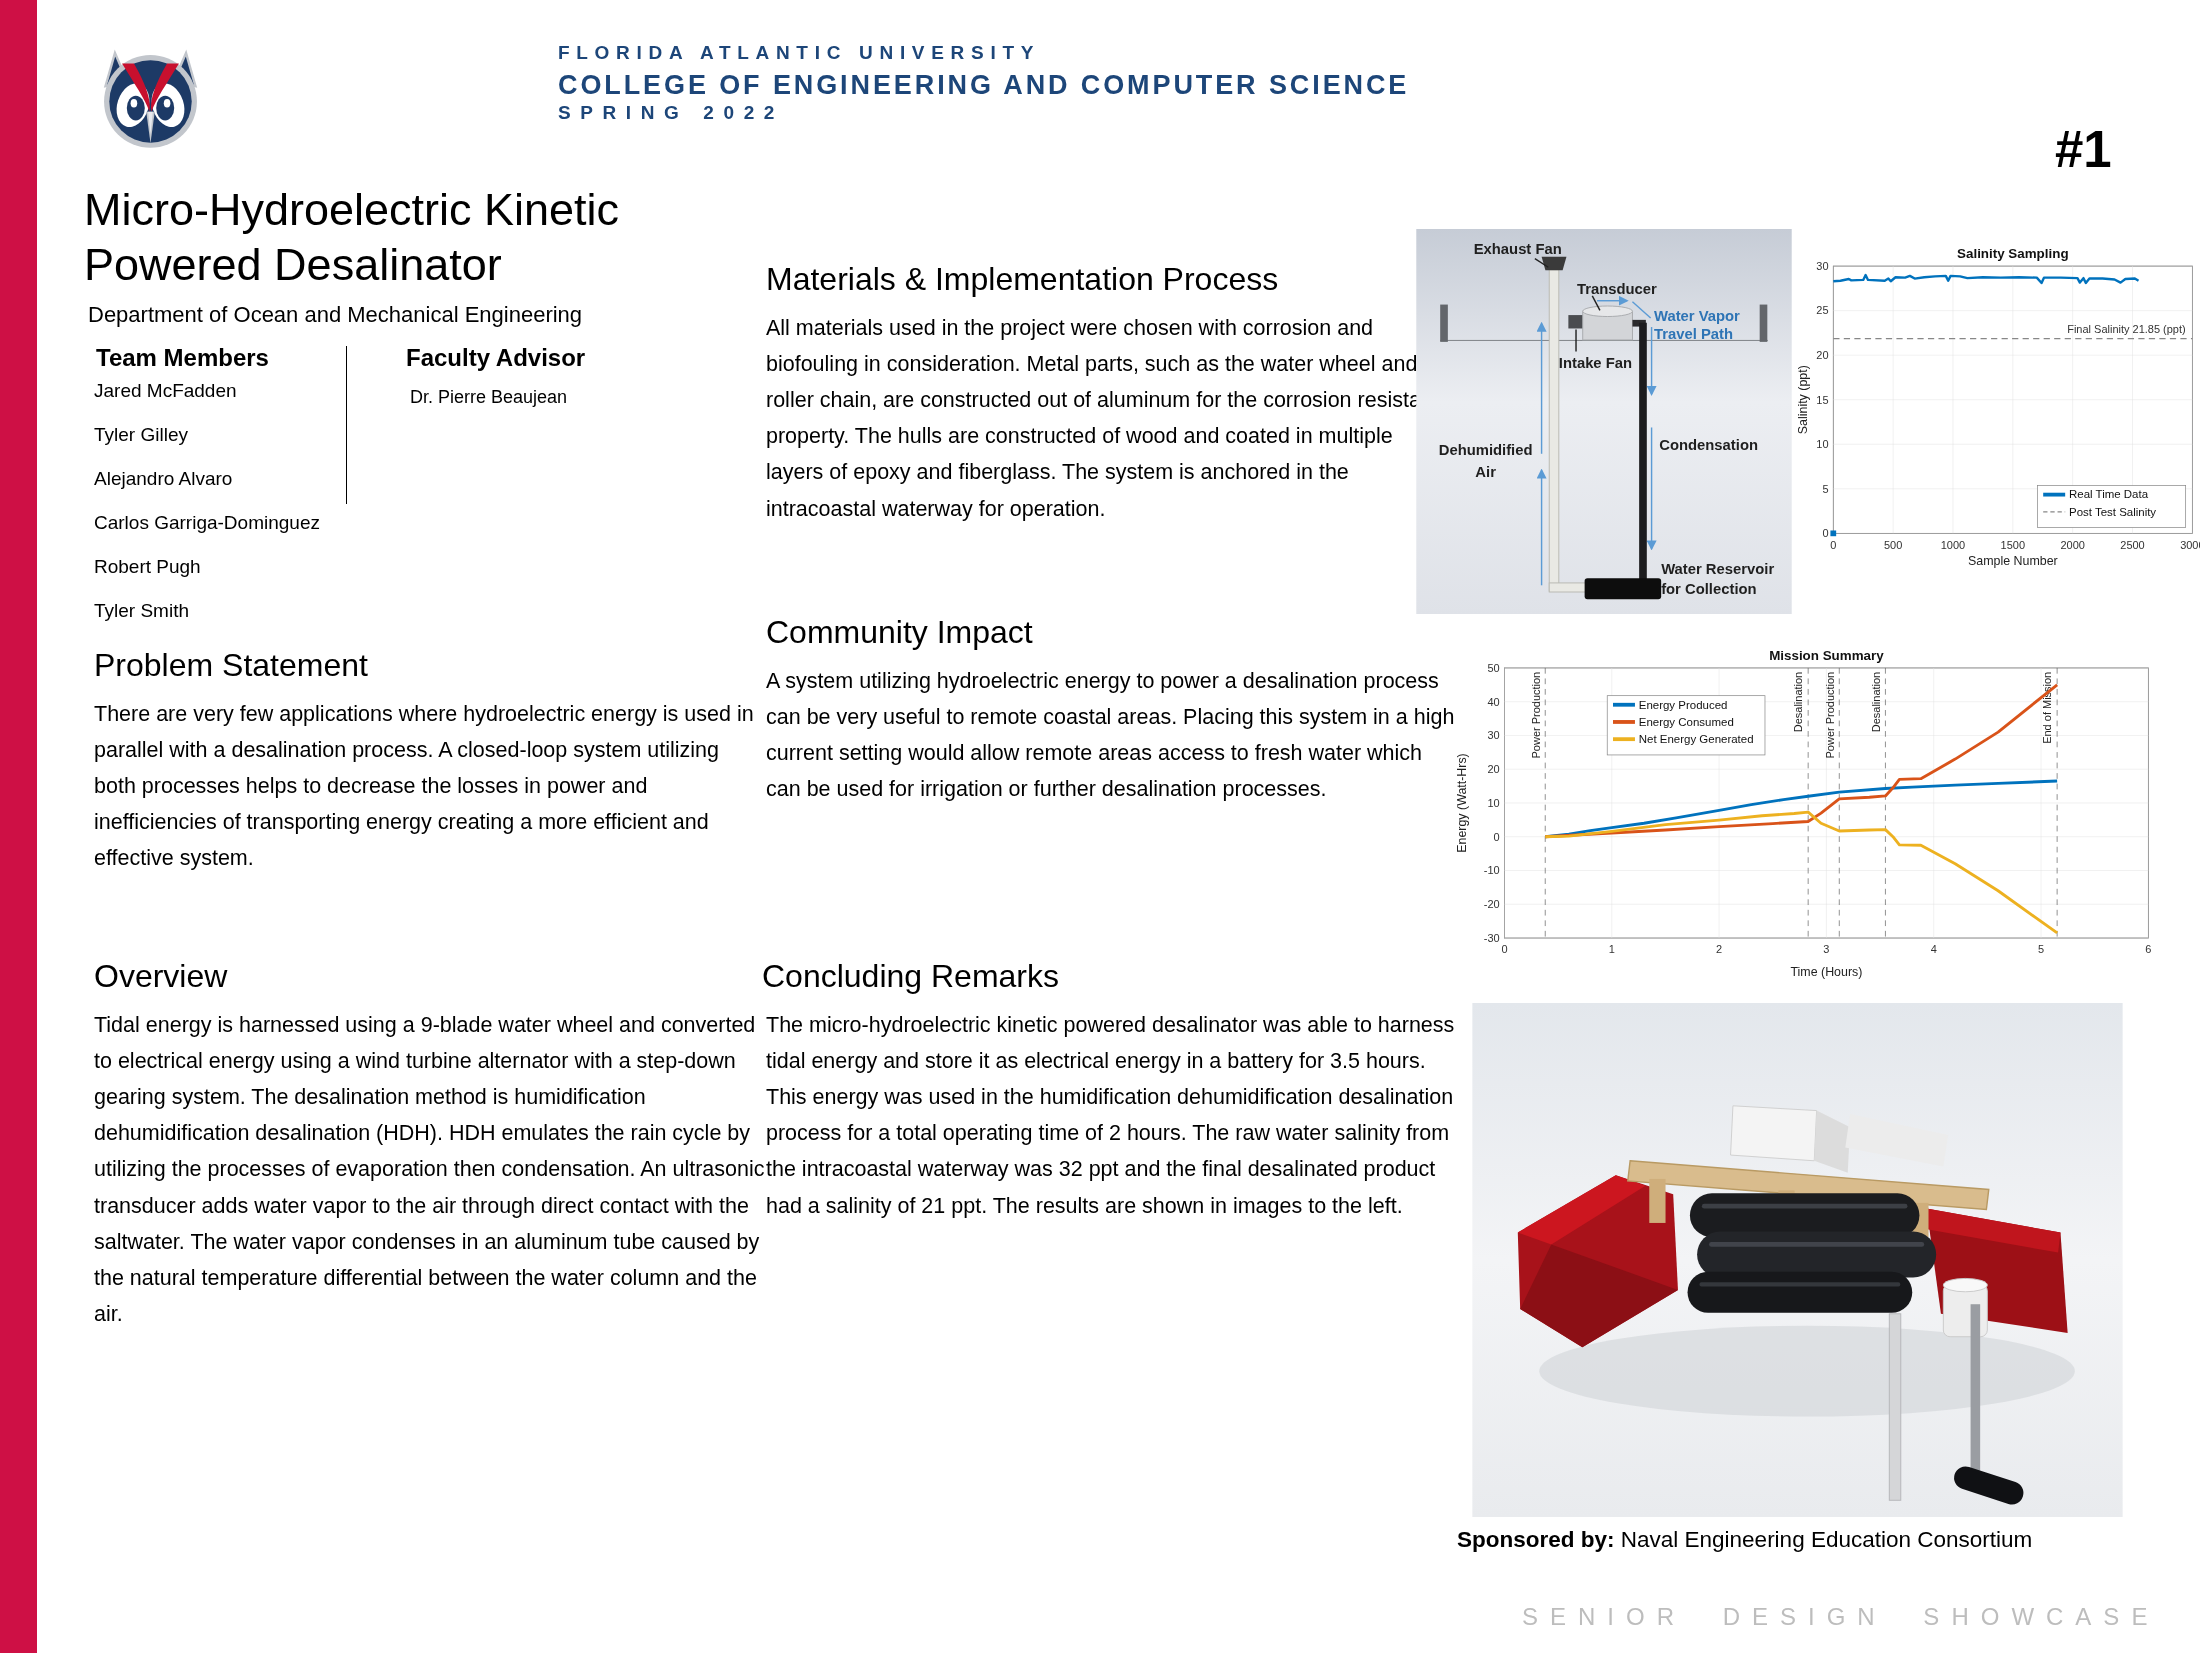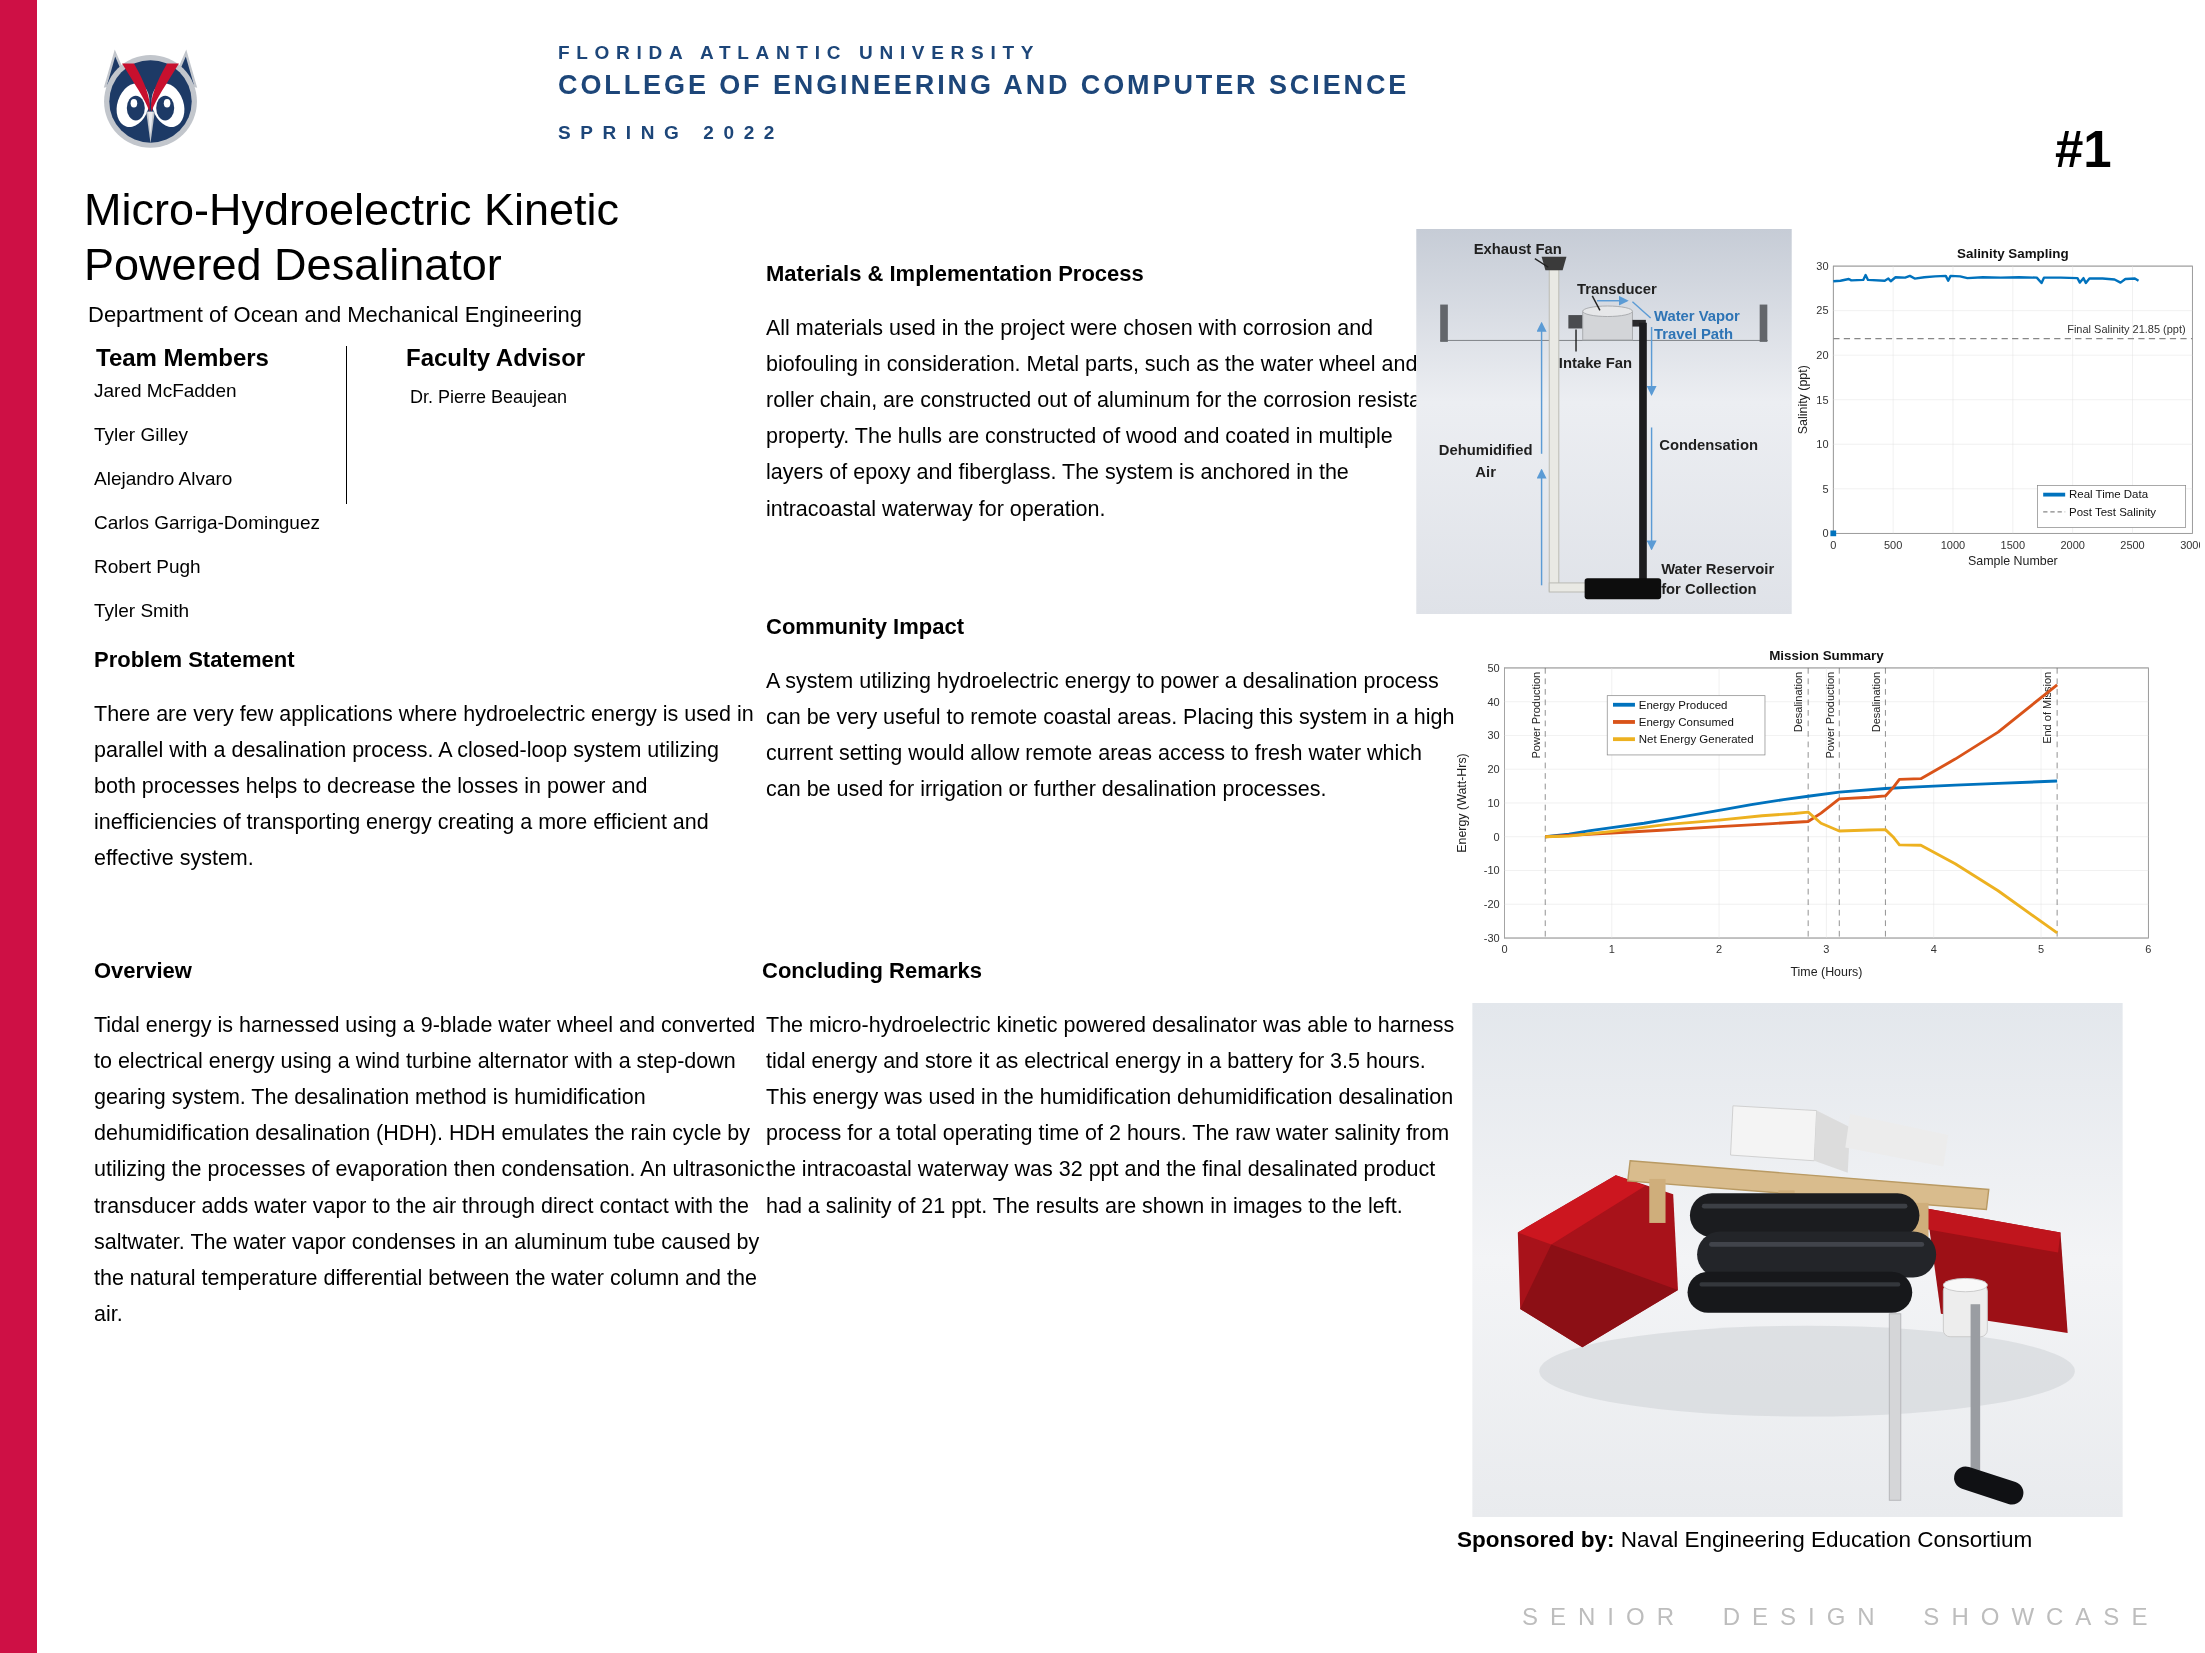--- a/index.html
+++ b/index.html
@@ -6,28 +6,28 @@
   html,body{background:#ffffff}
   .poster{position:relative;width:2205px;height:1654px;background:#fff;
           font-family:"Liberation Sans","DejaVu Sans",sans-serif;color:#000;overflow:hidden}
   .abs{position:absolute}
   .stripe{left:0;top:0;width:37px;height:1654px;background:#ce1045}
 
   
   .hdr{left:558px;top:42px;width:1101px;color:#1d4679}
   .hdr-uni{font-size:19px;font-weight:700;letter-spacing:6.7px}
   .hdr-col{font-size:27px;font-weight:800;letter-spacing:2.9px;margin-top:6px}
-  .hdr-term{font-size:19px;font-weight:700;letter-spacing:9.6px;margin-top:21px}
+  .hdr-term{font-size:19px;font-weight:700;letter-spacing:9.6px;margin-top:1px}
   .logo{left:96px;top:39px;width:109px;height:113px}
   .num{left:2055px;top:120px;font-size:51px;font-weight:600}
 
   
   .title{left:84px;top:183px;font-size:45px;line-height:1.22;font-weight:400}
   .dept{left:88px;top:302px;font-size:22px}
-  .h2{font-size:22px;font-weight:700}
+  .h2{font-size:32px;font-weight:400}
   .h3{font-size:24px;font-weight:700}
   .body-txt{font-size:21.5px;line-height:1.68}
   .team-head{left:96px;top:344px}
   .adv-head{left:406px;top:344px}
   .team-list{left:94px;top:369px;font-size:19px;line-height:44px;white-space:nowrap}
   .adv-name{left:410px;top:387px;font-size:18px}
   .vdivider{left:346px;top:346px;width:1.4px;height:158px;background:#000}
   .prob-h{left:94px;top:647px}
   .prob-b{left:94px;top:696px;width:670px}
   .over-h{left:94px;top:958px}

